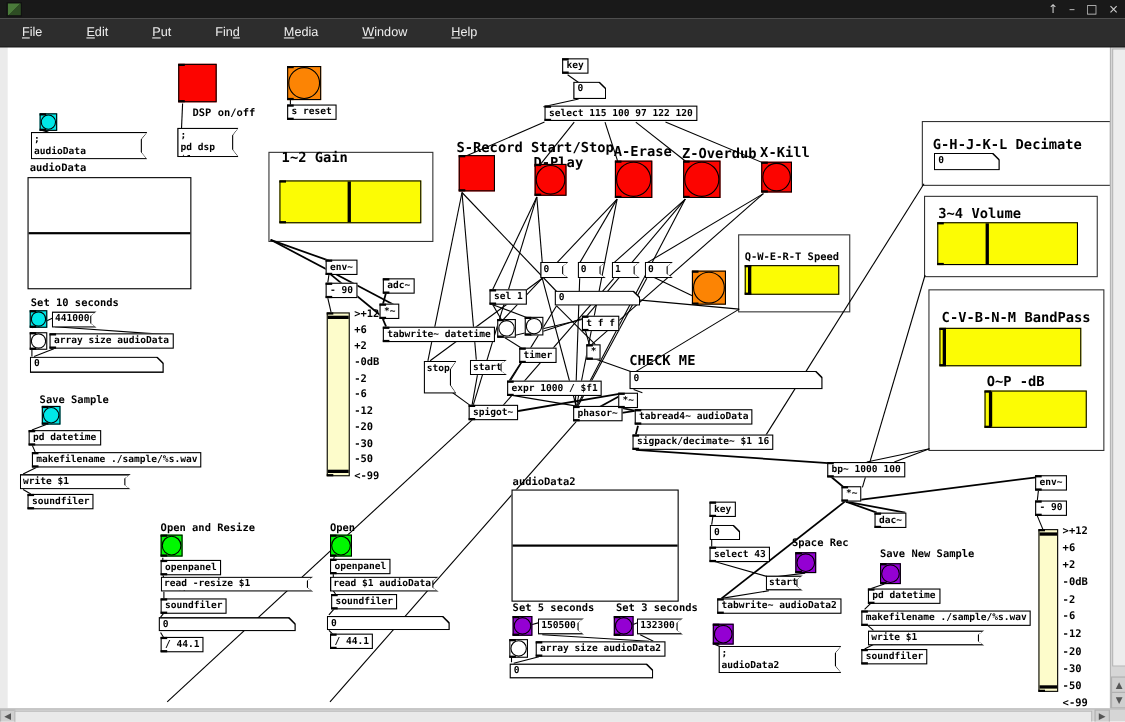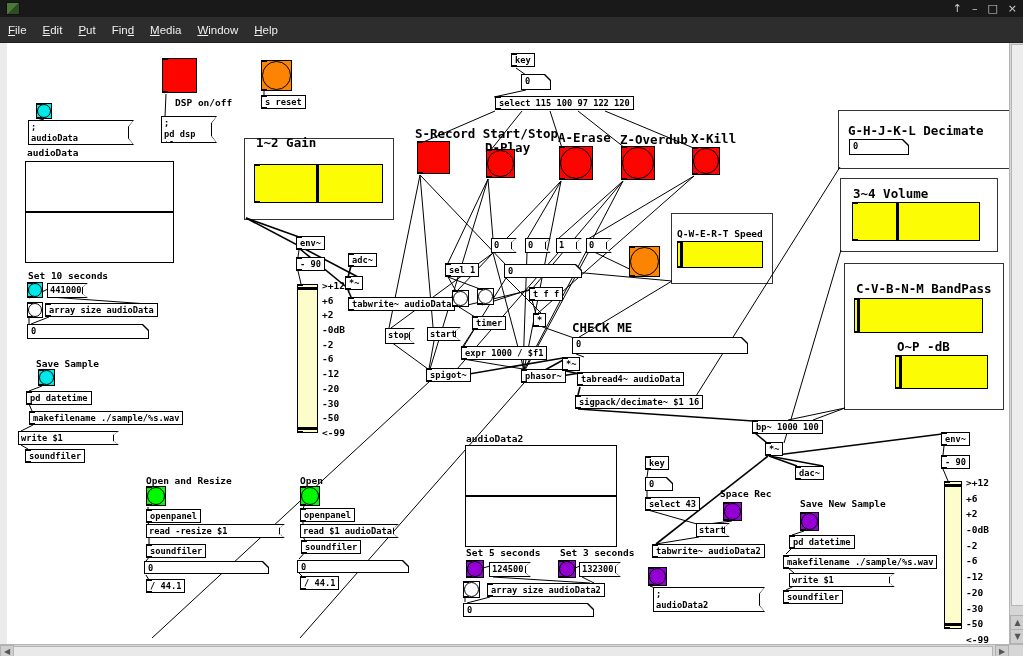--- a/index.html
+++ b/index.html
@@ -10,21 +10,21 @@
             display:flex;align-items:center;z-index:10;}
   .appicon{width:12px;height:11px;margin-left:6px;background:linear-gradient(135deg,#4a7a3a 0 50%,#2e4d24 50% 100%);
            border:1px solid #111;}
   .titletext{position:absolute;left:0;right:0;text-align:center;color:#e6e6e6;
              font:10.5px "Liberation Sans",sans-serif;}
   .winbtns{position:absolute;right:6px;top:0;height:17px;display:flex;gap:10px;align-items:center;
            color:#cfcfcf;font:11px "DejaVu Sans",sans-serif;z-index:11;}
   .winbtns span{cursor:default;}
   .menubar{position:absolute;left:0;top:17px;width:1023px;height:25px;background:#2d2d2d;
            display:flex;align-items:center;z-index:10;border-bottom:1px solid #1f1f1f;}
-  .menuitem{color:#eee;font:11.5px "Liberation Sans",sans-serif;padding:0 8px;}
+  .menuitem{color:#eee;font:11.5px "Liberation Sans",sans-serif;padding:0 20px;}
   .menuitem u{text-decoration:underline;}
   
   .hscroll{position:absolute;left:0;top:644px;width:1023px;height:12px;background:#d6d6d6;
            border-top:1px solid #b5b5b5;z-index:9;}
   .hthumb{position:absolute;left:13px;top:1px;width:978px;height:10px;background:#e9e9e9;border:1px solid #b5b5b5;}
   .harrow{position:absolute;top:0;width:12px;height:12px;background:#cfcfcf;border:1px solid #b0b0b0;
           font:8px "DejaVu Sans",sans-serif;color:#555;text-align:center;line-height:12px;}
   .vscroll{position:absolute;left:1009px;top:42px;width:14px;height:602px;background:#d6d6d6;
            border-left:1px solid #b5b5b5;z-index:9;}
   .vthumb{position:absolute;left:1px;top:2px;width:11px;height:560px;background:#ededed;border:1px solid #b5b5b5;}
@@ -289,22 +289,22 @@
     <span>-6</span>
     <span>-12</span>
     <span>-20</span>
     <span>-30</span>
     <span>-50</span>
     <span>&lt;-99</span>
   </div>
 
 <div class="box obj" style="left:348px;top:253px">adc~</div>
 <div class="box obj" style="left:345px;top:276px">*~</div>
-<div class="box obj" style="left:348px;top:297px">tabwrite~ audioData</div>
-<div class="box msg" style="left:385px;top:328px;width:30px;height:16px"><b>stop</b></div>
+<div class="box obj" style="left:348px;top:297px">tabwrite~ datetime</div>
+<div class="box msg" style="left:385px;top:328px;width:30px;height:30px"><b>stop</b></div>
 <div class="box msg" style="left:427px;top:327px;width:34px;height:14px"><b>start</b></div>
 
 <div class="box msg" style="left:491px;top:238px;width:26px;height:15px"><b>0</b></div>
 <div class="box msg" style="left:525px;top:238px;width:26px;height:15px"><b>0</b></div>
 <div class="box msg" style="left:556px;top:238px;width:26px;height:15px"><b>1</b></div>
 <div class="box msg" style="left:586px;top:238px;width:26px;height:15px"><b>0</b></div>
 <div class="box obj" style="left:445px;top:263px">sel 1</div>
 <div class="box num" style="left:504px;top:264px;width:78px;height:14px"><b>0</b></div>
 <div class="gui bng c-white" style="left:452px;top:290px;width:17px;height:17px">
     <i></i>
@@ -392,21 +392,21 @@
 <div class="box obj" style="left:300px;top:576px">/ 44.1</div>
 
 <div class="lbl" style="left:466px;top:433px">audioData2</div>
 <div class="graph" style="left:465px;top:445px;width:150px;height:100px">
     <i></i>
   </div>
 <div class="lbl" style="left:466px;top:547px">Set 5 seconds</div>
 <div class="gui bng c-purple" style="left:466px;top:560px;width:18px;height:18px">
     <i></i>
   </div>
-<div class="box msg" style="left:489px;top:562px;width:42px;height:15px"><b>124500</b></div>
+<div class="box msg" style="left:489px;top:562px;width:42px;height:15px"><b>150500</b></div>
 <div class="lbl" style="left:560px;top:547px">Set 3 seconds</div>
 <div class="gui bng c-purple" style="left:558px;top:560px;width:18px;height:18px">
     <i></i>
   </div>
 <div class="box msg" style="left:579px;top:562px;width:42px;height:15px"><b>132300</b></div>
 <div class="gui bng c-white" style="left:463px;top:581px;width:17px;height:17px">
     <i></i>
   </div>
 <div class="box obj" style="left:487px;top:583px">array size audioData2</div>
 <div class="box num" style="left:463px;top:603px;width:131px;height:14px"><b>0</b></div>

